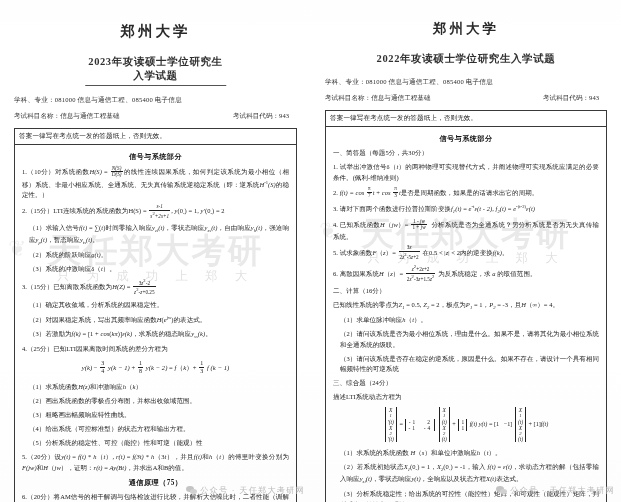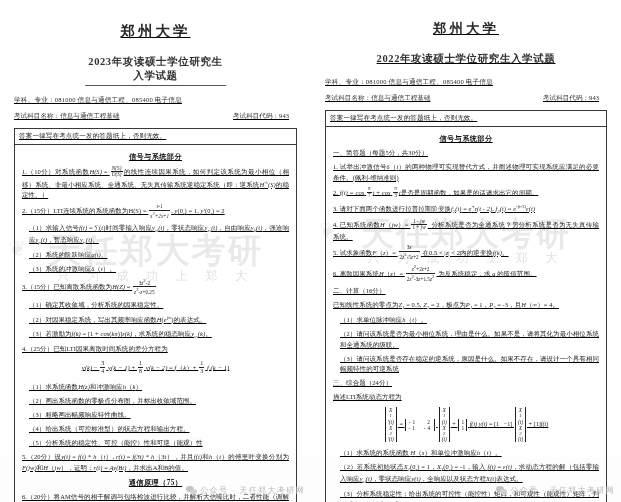--- a/index.html
+++ b/index.html
@@ -9,21 +9,20 @@
     background: #ffffff;
     font-family: "Liberation Serif", "DejaVu Serif", serif;
     overflow: hidden;
   }
   #wrap {
     position: relative;
     width: 621px; height: 502px;
     background: #fdfdfd;
     display: flex;
     flex-direction: row;
-    text-decoration: underline;
   }
   .page {
     position: relative;
     width: 311px;
     height: 502px;
     background: #ffffff;
     overflow: hidden;
     filter: contrast(1.02);
   }
   .page.right { width: 310px; }

